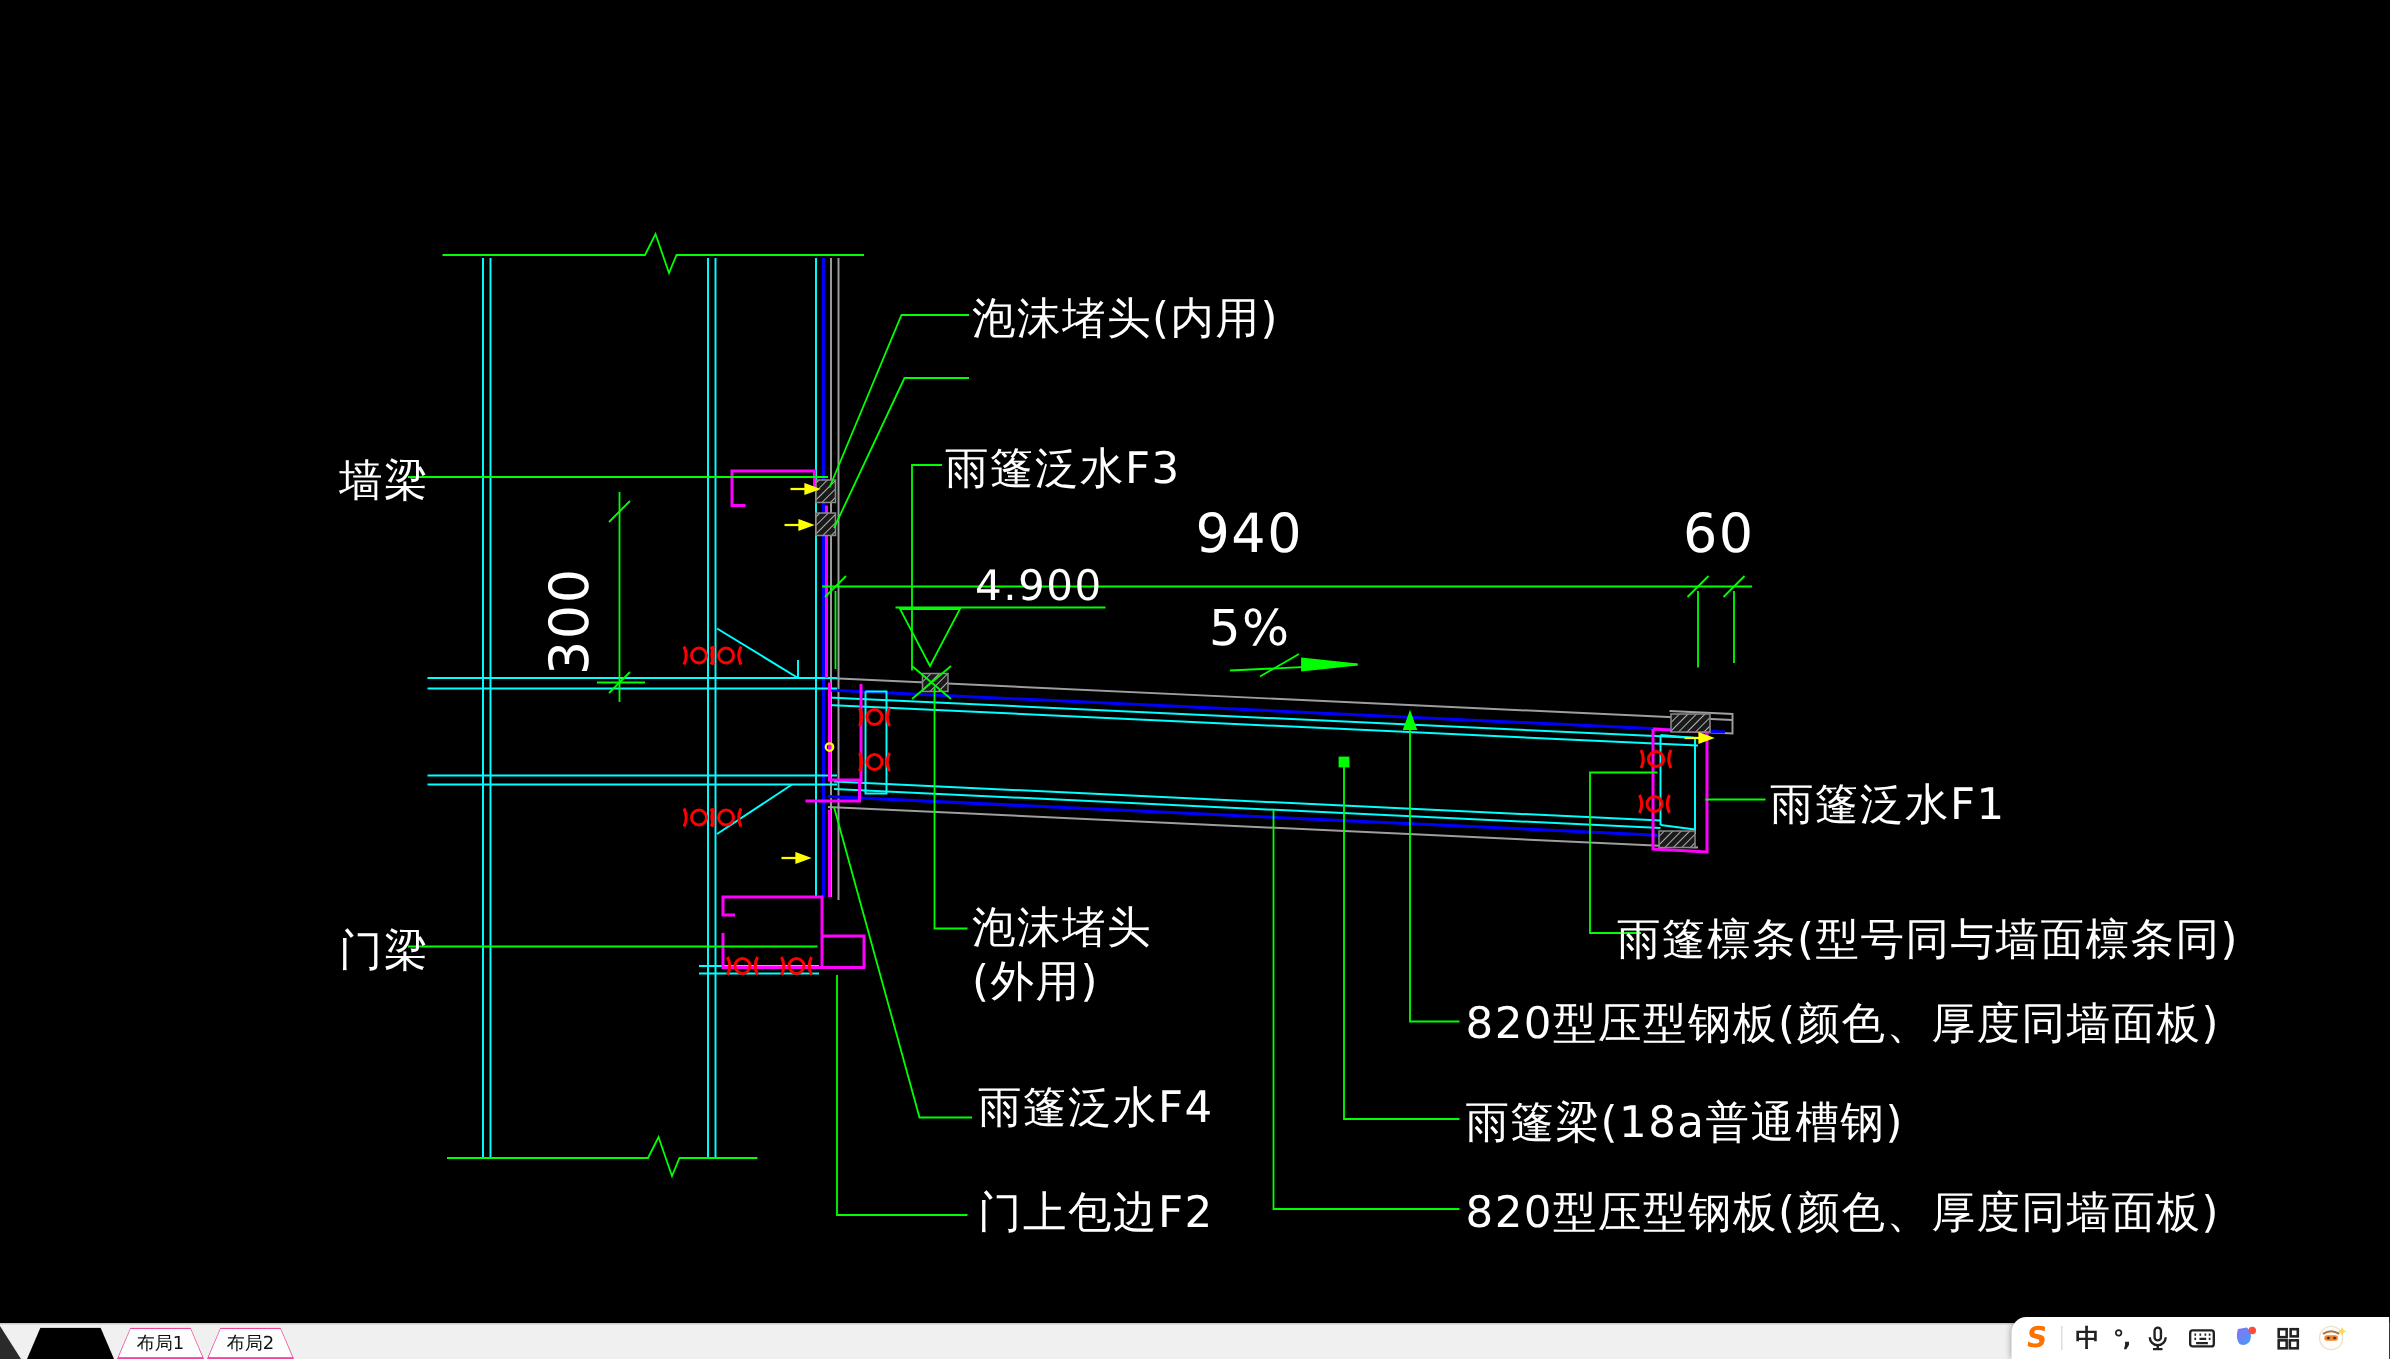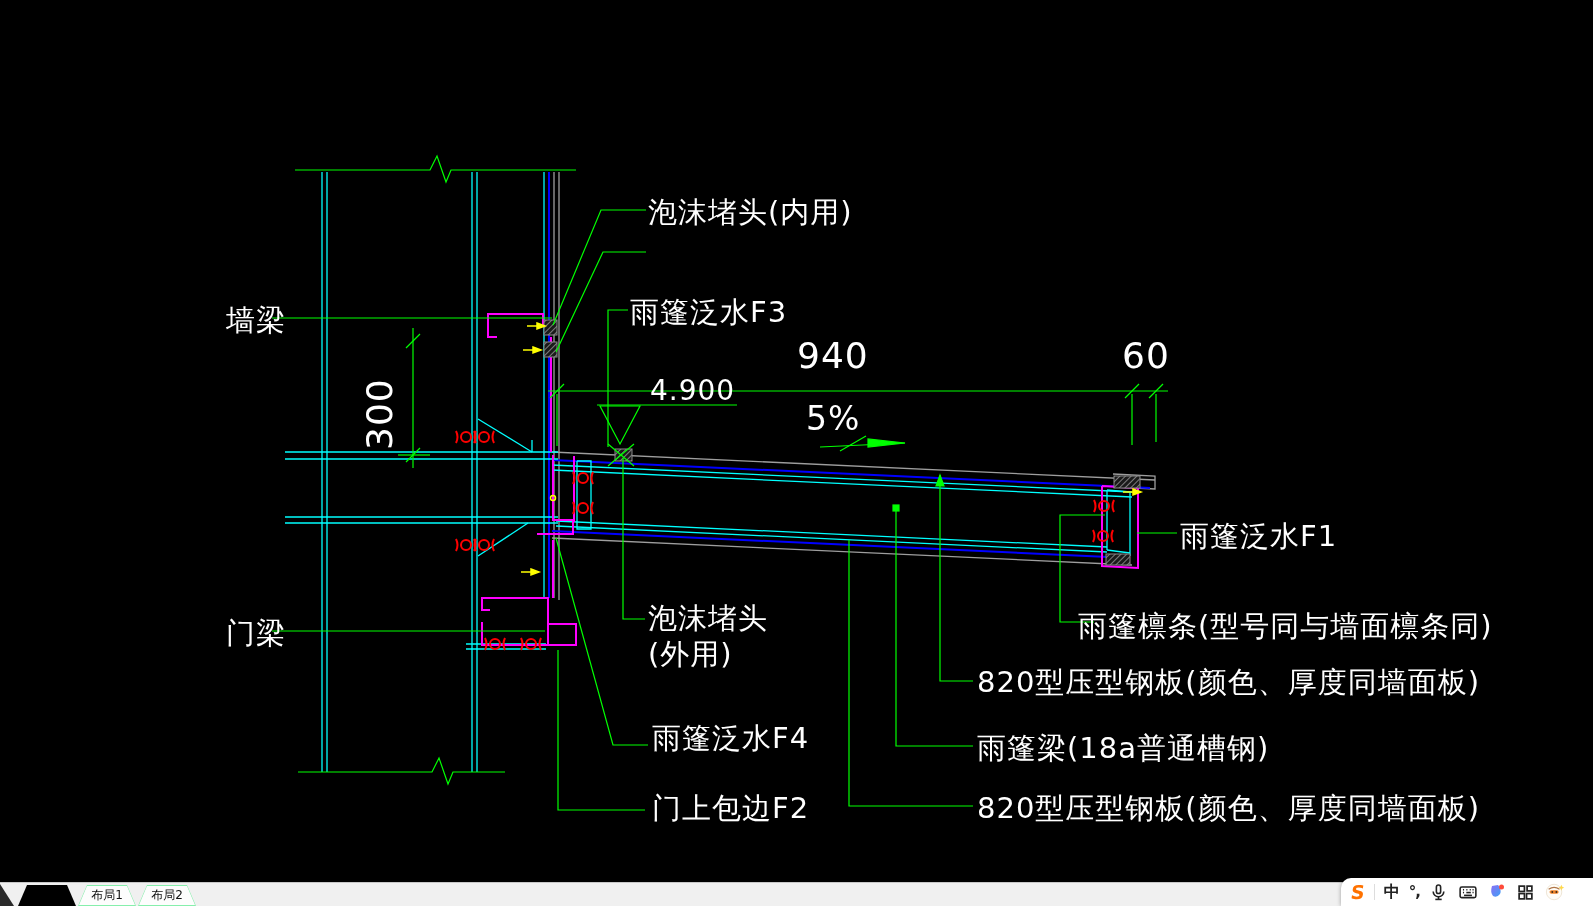--- a/index.html
+++ b/index.html
@@ -7,21 +7,21 @@
          font-family:"DejaVu Sans",sans-serif;}
   #cad{position:absolute;left:0;top:0;}
   
   .bottom-bar{position:absolute;left:0;bottom:0;width:1593px;height:23px;
               background:#f0f0f0;border-top:1px solid #c8c8c8;display:flex;align-items:flex-end;}
   .corner-wedge{width:14px;height:22px;background:#2a2a2a;
                 clip-path:polygon(0 0,100% 100%,0 100%);}
   .tabs{display:flex;align-items:flex-end;height:22px;margin-left:4px;gap:2px;}
   .tab{position:relative;height:21px;min-width:58px;
        clip-path:polygon(9px 0,calc(100% - 9px) 0,100% 100%,0 100%);
-       background:#86efac;cursor:default;}
+       background:#ec4899;cursor:default;}
   .tab-inner{position:absolute;inset:1px;background:#fdfdfd;color:#111;
        clip-path:polygon(8px 0,calc(100% - 8px) 0,100% 100%,0 100%);
        font-size:12px;display:flex;align-items:center;justify-content:center;
        padding:0 14px;white-space:nowrap;}
   .tab.active{background:#000;}
   .tab.active .tab-inner{background:#0a0a0a;color:#fff;margin-top:36px;}
   
   .ime{position:absolute;right:0;bottom:0;height:28px;width:252px;background:#fff;
        border-radius:10px 0 0 0;box-shadow:0 0 4px rgba(0,0,0,.35);
        display:flex;align-items:center;gap:9px;padding:0 6px 0 10px;box-sizing:border-box;}

